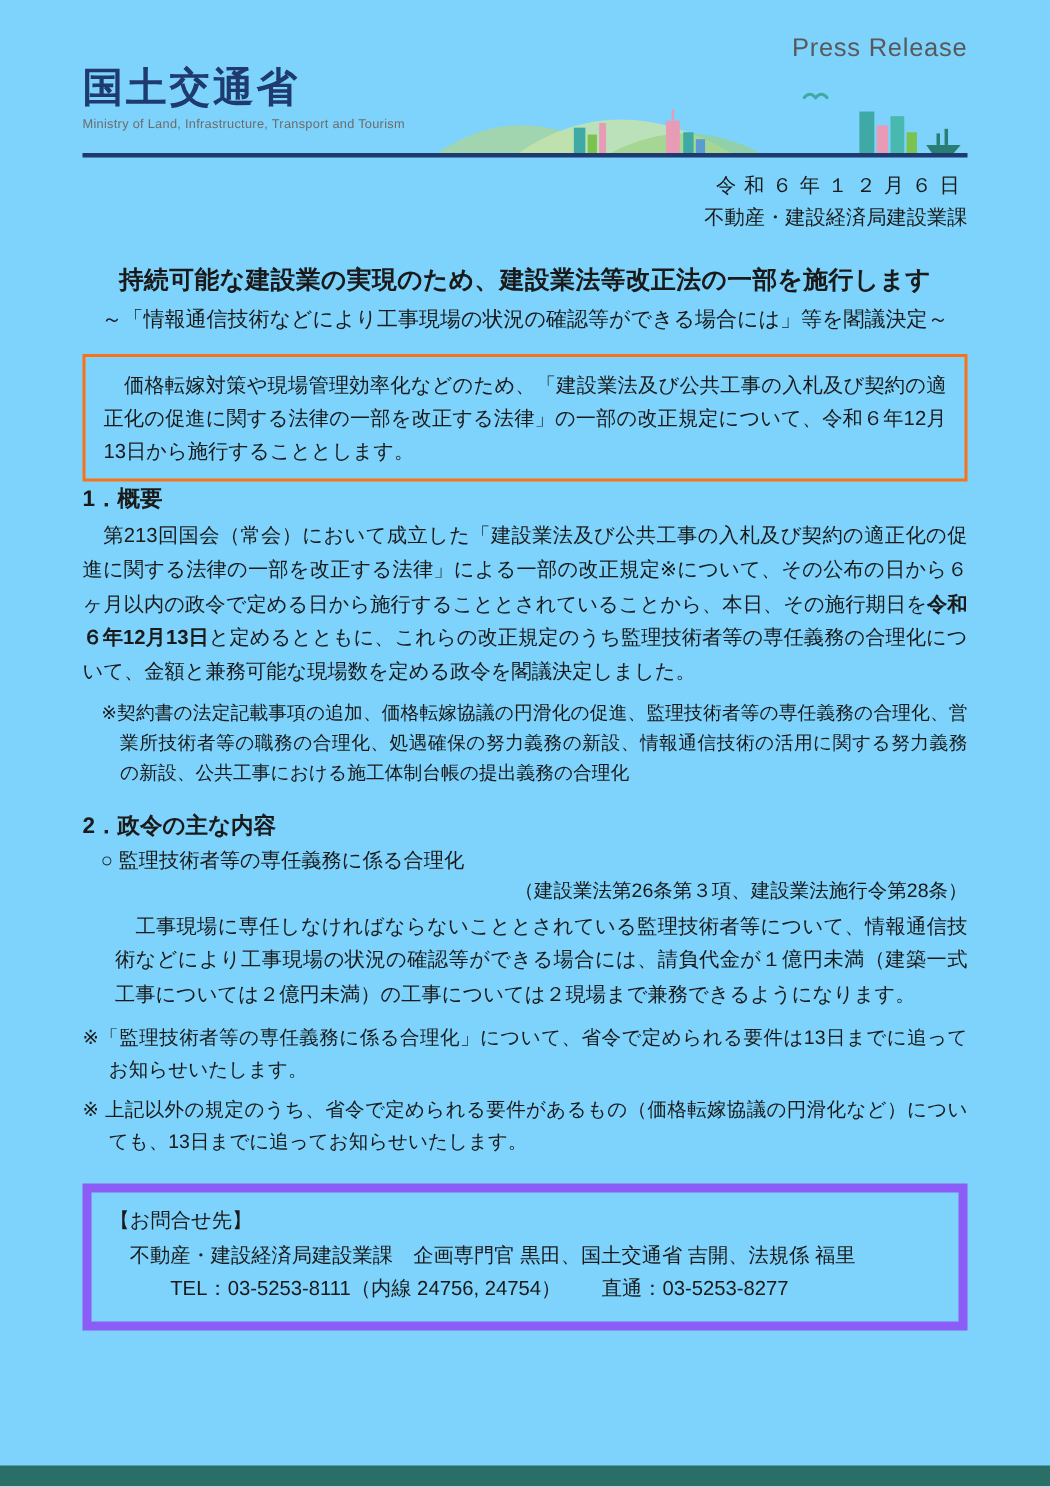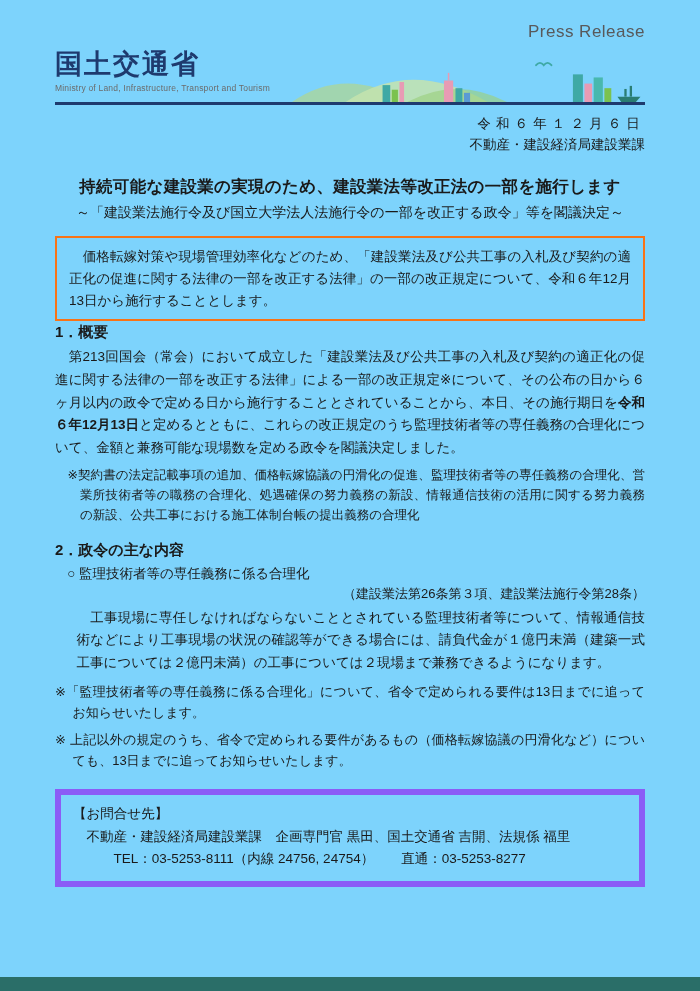--- a/index.html
+++ b/index.html
@@ -22,21 +22,21 @@
   
   .press-release {
     text-align: right;
     color: #58595b;
     font-size: 17px;
     letter-spacing: 0.5px;
     margin-bottom: 2px;
   }
   .header {
     display: flex;
-    align-items: center;
+    align-items: flex-start;
     gap: 22px;
   }
   .logo-block { flex: 0 0 auto; padding-bottom: 3px; }
   .logo-title {
     color: var(--navy, #1e3a6e);
     font-size: 27px;
     font-weight: bold;
     letter-spacing: 2px;
     line-height: 1.1;
   }
@@ -147,21 +147,21 @@
   </header>
 
   <div class="header-rule"></div>
 
   <div class="meta">
     <div class="date">令和６年１２月６日</div>
     <div class="dept">不動産・建設経済局建設業課</div>
   </div>
 
   <h1 class="title-main">持続可能な建設業の実現のため、建設業法等改正法の一部を施行します</h1>
-  <div class="title-sub">～「建設業法施行令及び国立大学法人法施行令の一部を改正する政令」等を閣議決定～</div>
+  <div class="title-sub">～「情報通信技術などにより工事現場の状況の確認等ができる場合には」等を閣議決定～</div>
 
   <div class="summary-box">
     <p>　価格転嫁対策や現場管理効率化などのため、「建設業法及び公共工事の入札及び契約の適正化の促進に関する法律の一部を改正する法律」の一部の改正規定について、令和６年12月13日から施行することとします。</p>
   </div>
 
   <section>
     <h2 class="sec-heading">1．概要</h2>
     <p class="body"><span>　第213回国会（常会）において成立した「建設業法及び公共工事の入札及び契約の適正化の促進に関する法律の一部を改正する法律」による一部の改正規定※について、その公布の日から６ヶ月以内の政令で定める日から施行することとされていることから、本日、その施行期日を</span><span class="bold">令和６年12月13日</span><span>と定めるとともに、これらの改正規定のうち監理技術者等の専任義務の合理化について、金額と兼務可能な現場数を定める政令を閣議決定しました。</span></p>
     <p class="note1">※契約書の法定記載事項の追加、価格転嫁協議の円滑化の促進、監理技術者等の専任義務の合理化、営業所技術者等の職務の合理化、処遇確保の努力義務の新設、情報通信技術の活用に関する努力義務の新設、公共工事における施工体制台帳の提出義務の合理化</p>
   </section>

